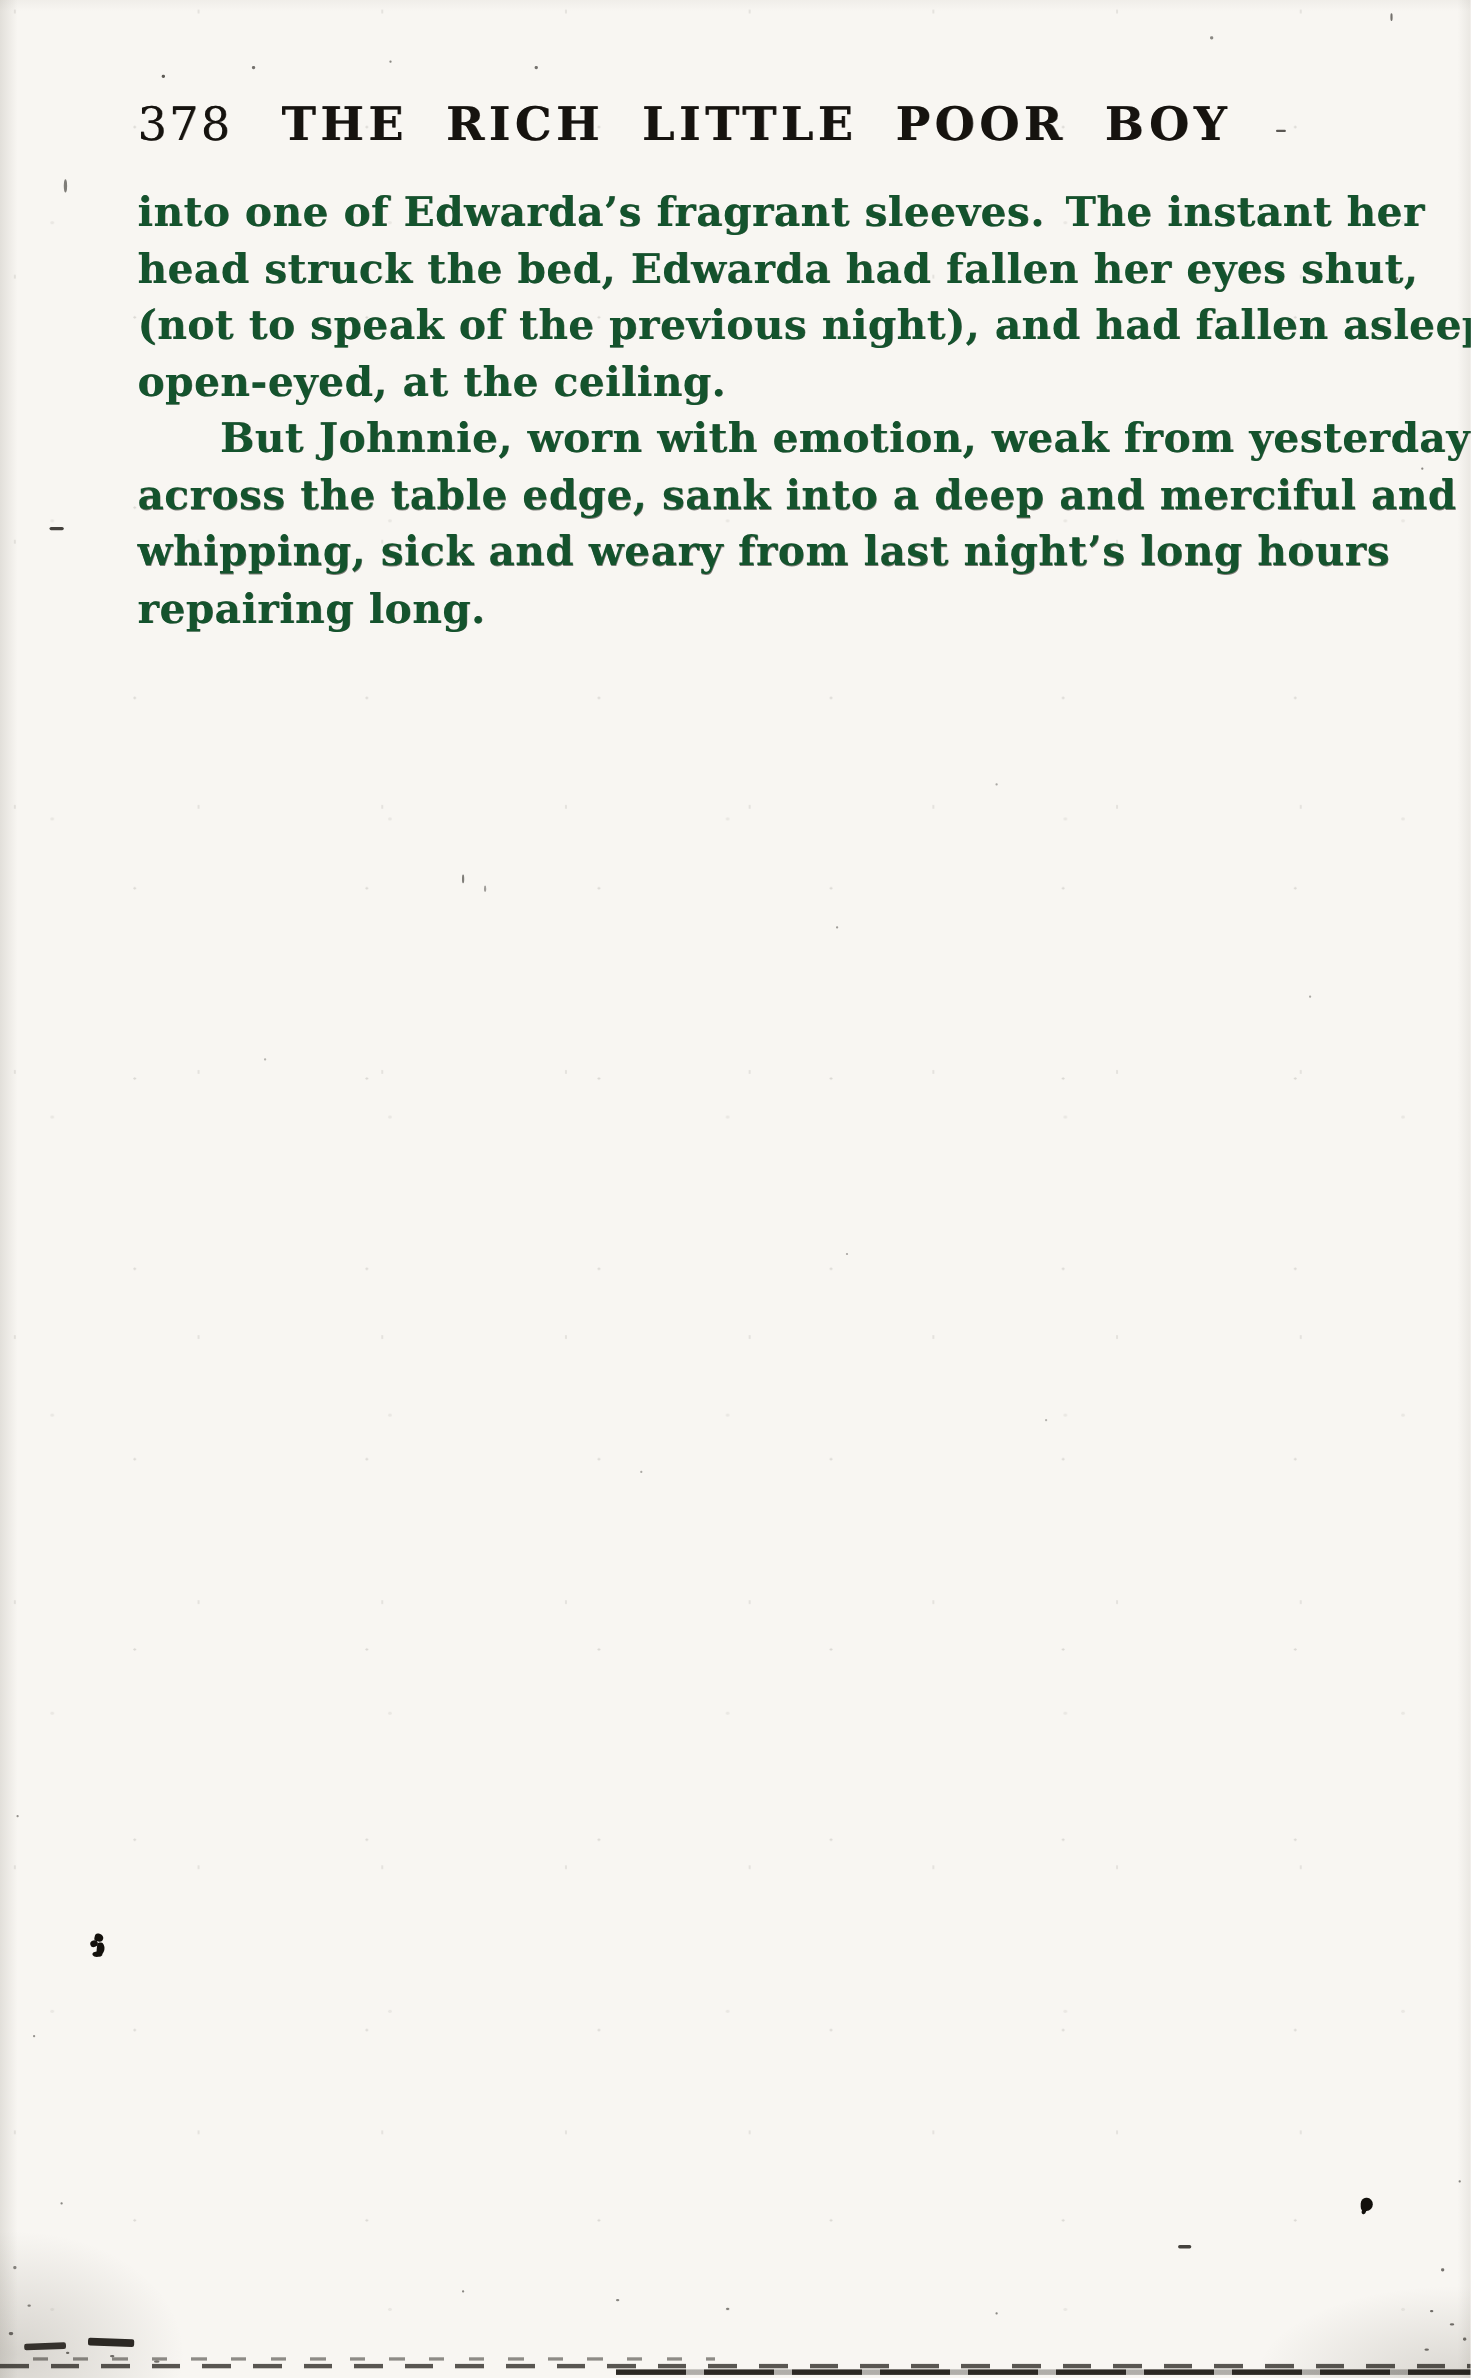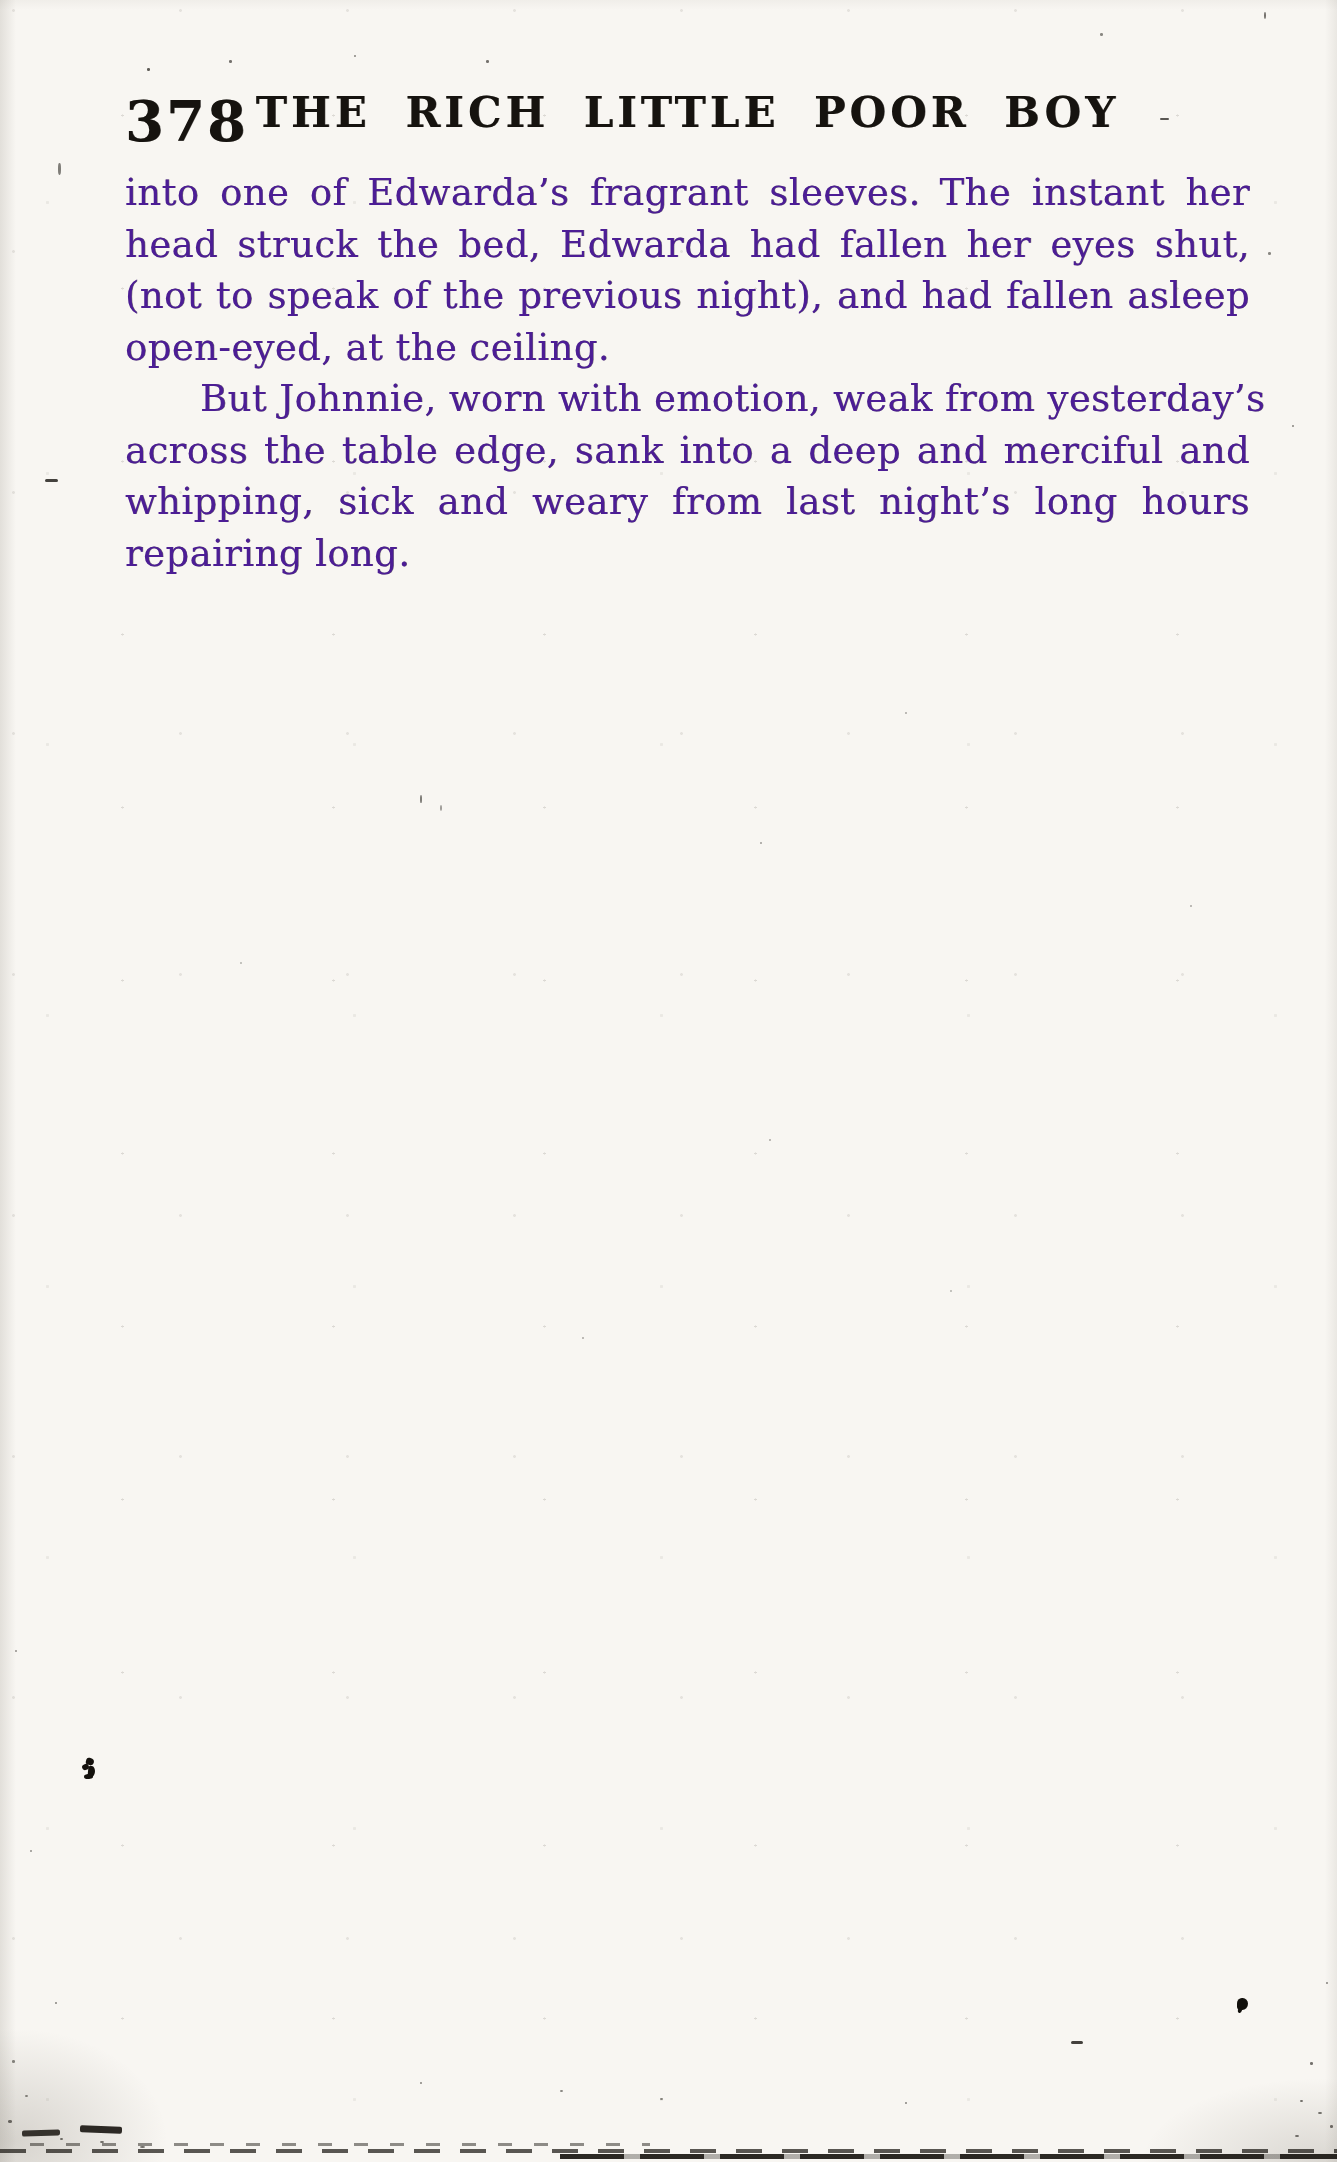--- a/index.html
+++ b/index.html
@@ -27,34 +27,34 @@
       radial-gradient(220px 160px at 1% 99%, rgba(95,88,76,.22), rgba(95,88,76,0) 70%),
       radial-gradient(260px 120px at 99% 100%, rgba(95,88,76,.20), rgba(95,88,76,0) 70%);
   }
 
   .running-head {
     position: absolute; left: 125px; top: 88px; width: 1125px; height: 54px;
     color: #16130f;
   }
   .page-number {
     position: absolute; left: 0; top: 0;
-    font-size: 56px; font-weight: 700; letter-spacing: 2px;
+    font-size: 42px; font-weight: 400; letter-spacing: 2px;
     text-shadow: 0.5px 0.4px 0 rgba(22,19,15,.6);
   }
   .book-title {
     position: absolute; left: 50%; transform: translateX(-50%); top: 0;
     font-size: 42px; font-weight: 700;
     letter-spacing: 4px; word-spacing: 16px; white-space: nowrap;
     text-shadow: 0.5px 0.4px 0 rgba(22,19,15,.6);
   }
 
   .page-text {
     position: absolute; left: 125px; top: 167px; width: 1125px;
-    color: #4c1d95;
-    font-size: 37px; font-weight: 400; line-height: 51.5px;
+    color: #14532d;
+    font-size: 37px; font-weight: 700; line-height: 51.5px;
     letter-spacing: 0.4px;
     text-shadow: 0.45px 0.35px 0 rgba(23,20,17,.55);
   }
   .para { margin: 0; }
   .line {
     white-space: nowrap;
     text-align: justify;
     text-align-last: justify;
   }
   .line.last { text-align-last: left; }

